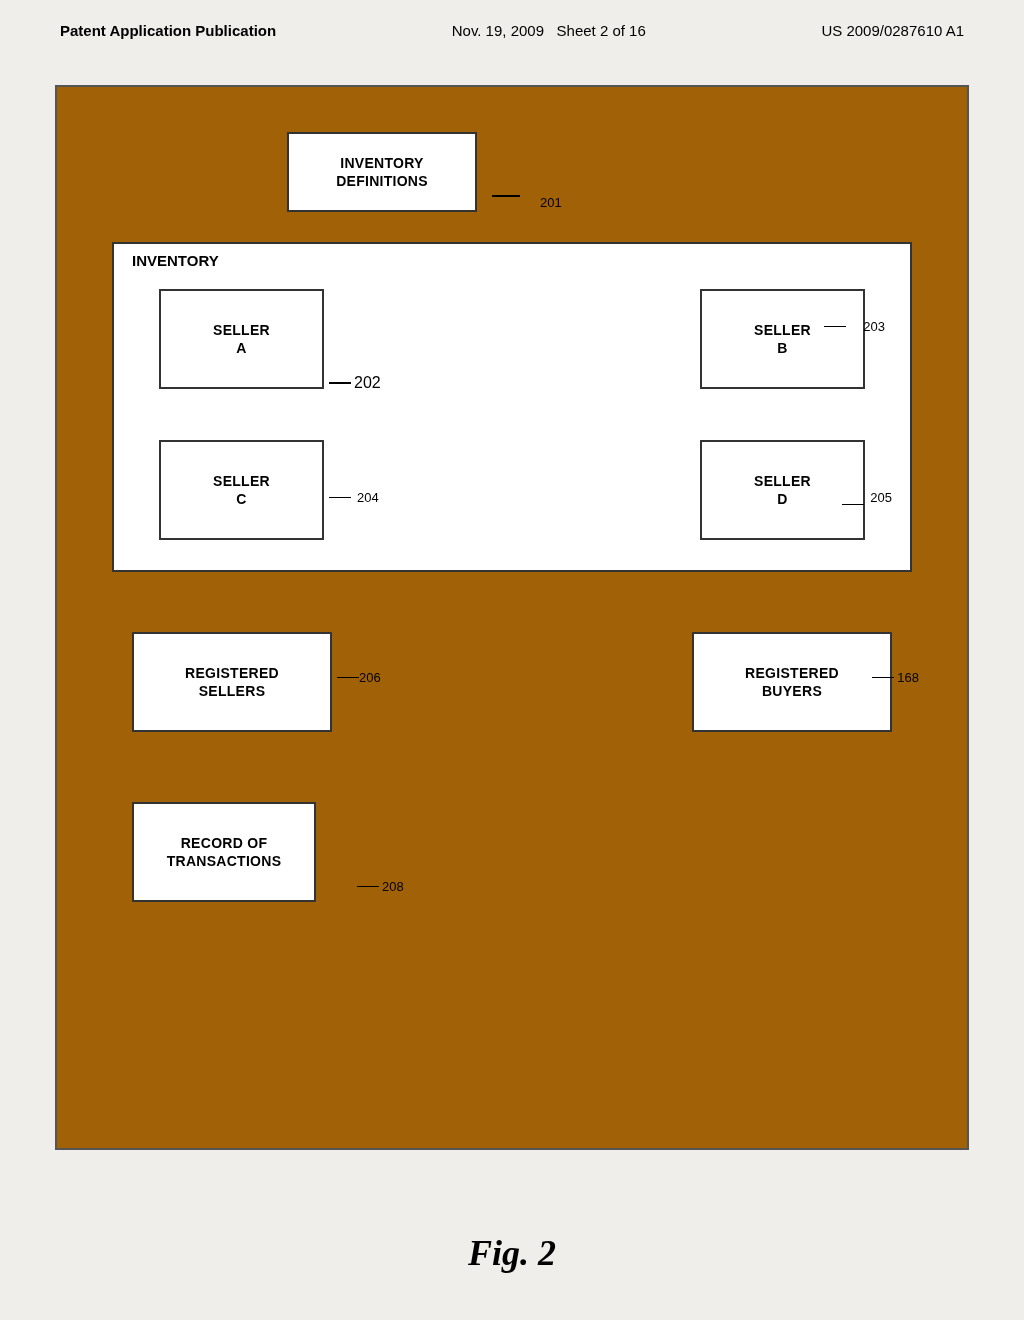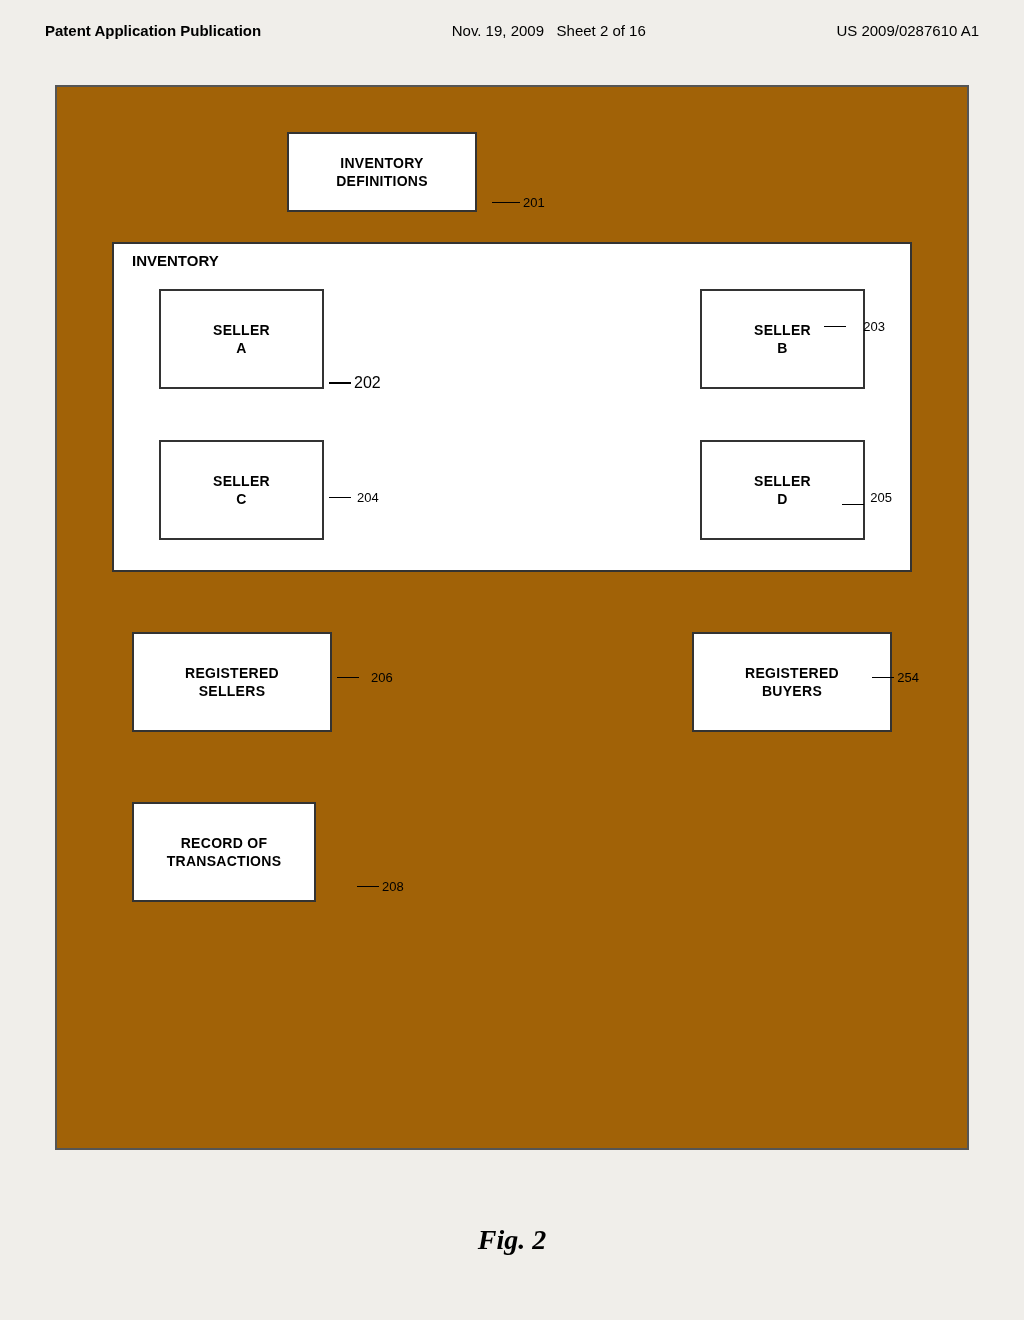--- a/index.html
+++ b/index.html
@@ -22,21 +22,21 @@
 
     
     .header {
       position: absolute;
       top: 22px;
       left: 0;
       right: 0;
       display: flex;
       justify-content: space-between;
       align-items: flex-start;
-      padding: 0 45px;
+      padding: 0 60px;
     }
 
     .header-left {
       font-size: 15px;
       font-weight: bold;
       color: #000;
     }
 
     .header-center {
       font-size: 15px;
@@ -156,24 +156,24 @@
     .box-record {
       top: 715px;
       left: 75px;
       width: 184px;
       height: 100px;
     }
 
     
     .figure-caption {
       position: absolute;
-      bottom: 64px;
+      bottom: 46px;
       left: 50%;
       transform: translateX(-50%);
-      font-size: 28px;
+      font-size: 36px;
       font-style: italic;
       font-weight: bold;
       color: #000;
       font-family: 'Times New Roman', Times, serif;
       white-space: nowrap;
     }
 
     
     .box::after {
       content: '';
@@ -211,21 +211,21 @@
     <div class="header-right">US 2009/0287610 A1</div>
   </div>
 
   <div class="diagram-outer">
 
     <div class="box box-inventory-def">
       <span class="box-label" style="white-space:pre-line;">INVENTORY
 DEFINITIONS</span>
     </div>
 
-    <div style="position:absolute; top:108px; left:435px; display:flex; align-items:center; gap:3px;">
+    <div style="position:absolute; top:108px; left:435px; display:flex; gap:20px;">
       <div style="width:28px; height:1.5px; background:#000;"></div>
       <span style="font-size:13px; color:#000;">201</span>
     </div>
 
     <div class="inventory-outer">
       <div class="inventory-outer-label">INVENTORY</div>
 
       <div class="box box-seller-a">
         <span class="box-label" style="white-space:pre-line;">SELLER
 A</span>
@@ -266,33 +266,33 @@
         <span style="font-size:13px; color:#000;">205</span>
       </div>
 
     </div>
 
     <div class="box box-registered-sellers">
       <span class="box-label" style="white-space:pre-line;">REGISTERED
 SELLERS</span>
     </div>
 
-    <div style="position:absolute; top:583px; left:280px; display:flex; align-items:center; gap:12px;">
+    <div style="position:absolute; top:583px; left:280px; display:flex; align-items:center; gap:0;">
       <div style="width:22px; height:1.5px; background:#000;"></div>
       <span style="font-size:13px; color:#000;">206</span>
     </div>
 
     <div class="box box-registered-buyers">
       <span class="box-label" style="white-space:pre-line;">REGISTERED
 BUYERS</span>
     </div>
 
     <div style="position:absolute; top:583px; right:48px; display:flex; align-items:center; gap:3px;">
       <div style="width:22px; height:1.5px; background:#000;"></div>
-      <span style="font-size:13px; color:#000;">254</span>
+      <span style="font-size:13px; color:#000;">168</span>
     </div>
 
     <div class="box box-record">
       <span class="box-label" style="white-space:pre-line;">RECORD OF
 TRANSACTIONS</span>
     </div>
 
     <div style="position:absolute; top:792px; left:300px; display:flex; align-items:center; gap:3px;">
       <div style="width:22px; height:1.5px; background:#000;"></div>
       <span style="font-size:13px; color:#000;">208</span>

